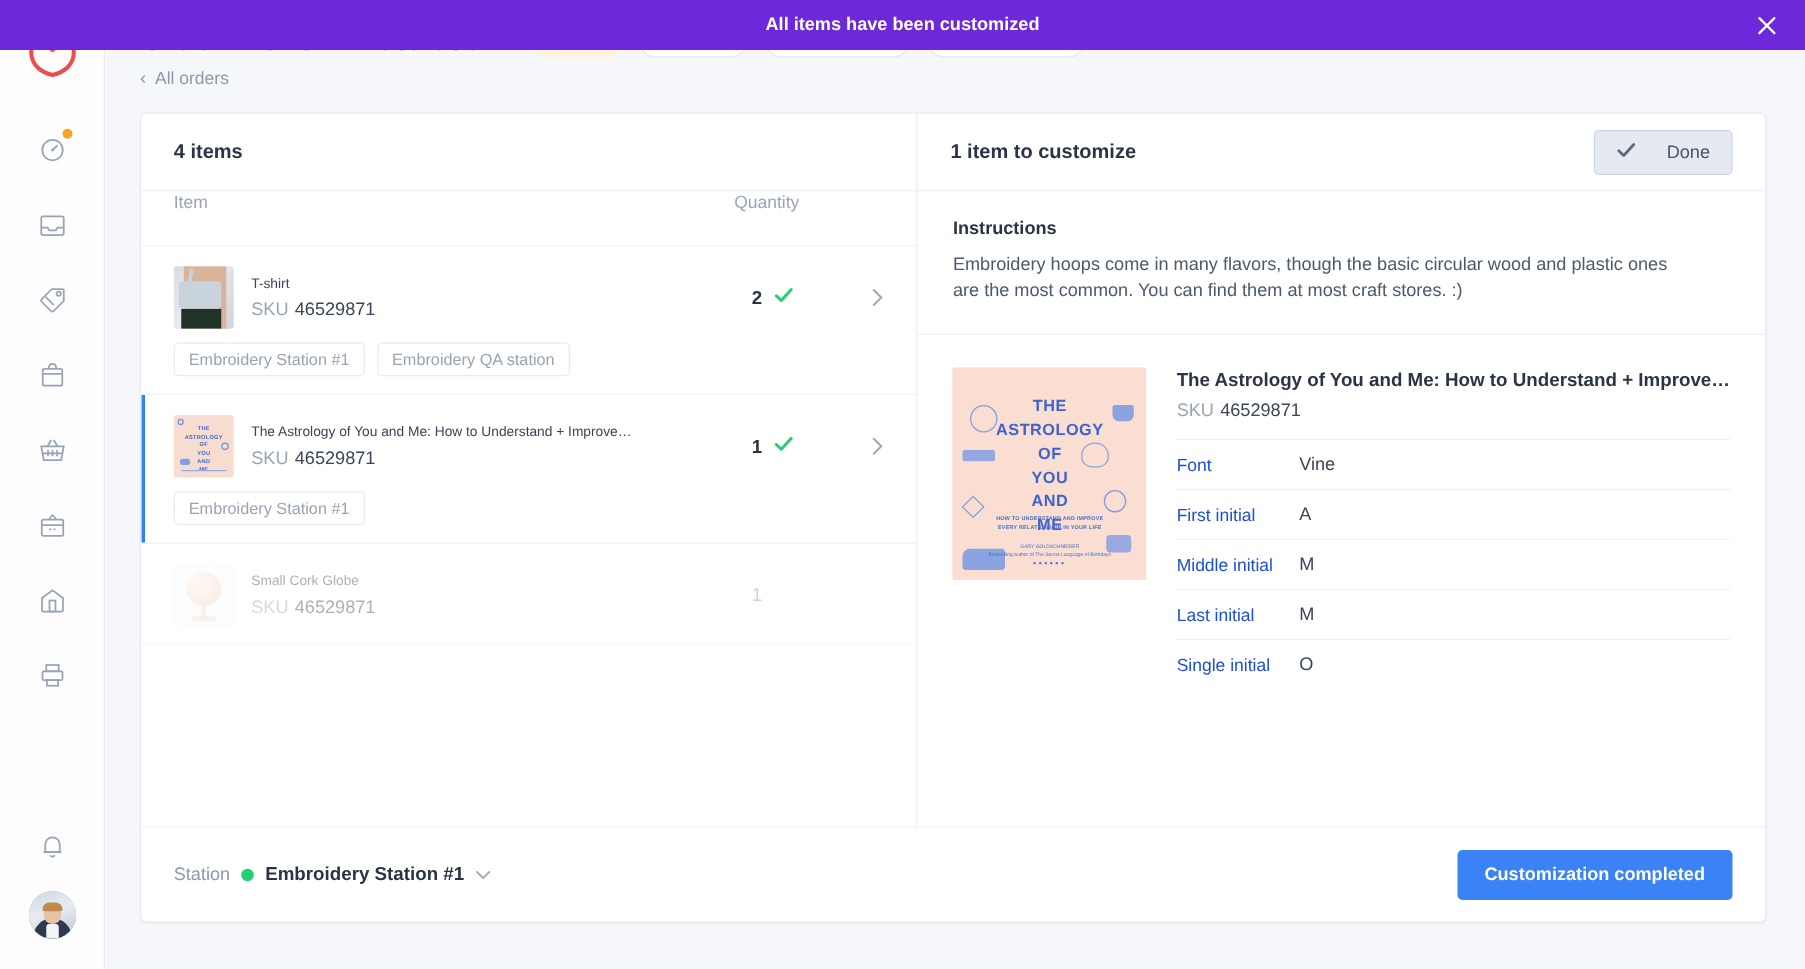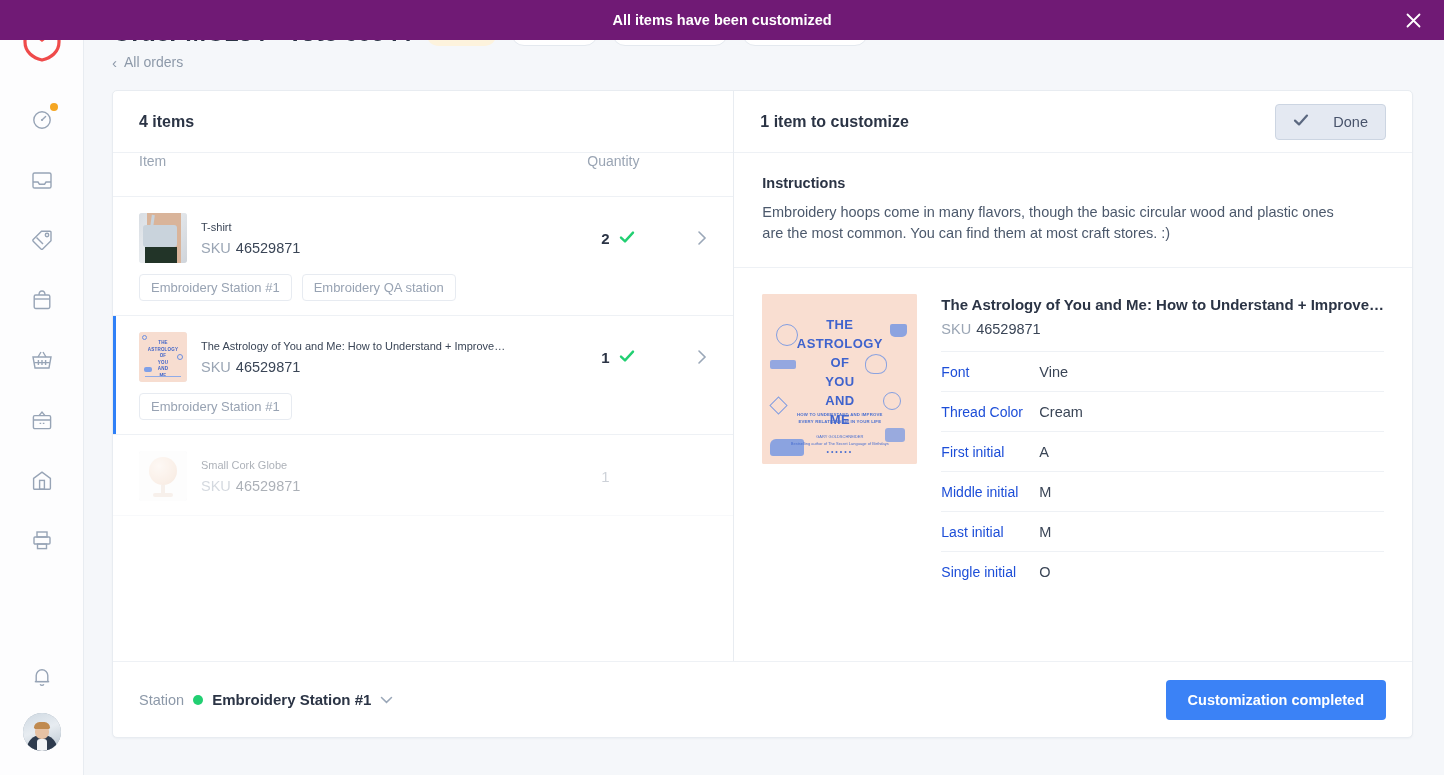--- a/index.html
+++ b/index.html
@@ -226,21 +226,21 @@
   .station-chev { color: #9aa7b8; font-size: 13px; }
   .primary-btn {
     height: 40px; padding: 0 22px; border: none; border-radius: 4px;
     background: #3b82f6; color: #fff; font-size: 14.5px; font-weight: bold;
     cursor: pointer; font-family: "Liberation Sans", sans-serif;
   }
 
   
   .toast {
     position: absolute; left: 0; top: 0; width: 1444px; height: 40px;
-    background: #701a75; display: flex; align-items: center; justify-content: center;
+    background: #6d28d9; display: flex; align-items: center; justify-content: center;
     z-index: 50;
   }
   .toast-msg { font-size: 14.5px; font-weight: bold; color: #ffffff; }
   .toast-close {
     position: absolute; right: 22px; top: 0; height: 40px;
     display: flex; align-items: center; cursor: pointer; color: #fff;
   }
 </style>
 </head>
 <body>
@@ -550,24 +550,20 @@
             <div class="detail-name">The Astrology of You and Me: How to Understand + Improve…</div>
             <div class="detail-sku">
               <span class="lbl">SKU</span><span>46529871</span>
             </div>
 
             <div class="spec-row">
               <div class="spec-key">Font</div>
               <div class="spec-val">Vine</div>
             </div>
             <div class="spec-row">
-              <div class="spec-key">Thread Color</div>
-              <div class="spec-val">Cream</div>
-            </div>
-            <div class="spec-row">
               <div class="spec-key">First initial</div>
               <div class="spec-val">A</div>
             </div>
             <div class="spec-row">
               <div class="spec-key">Middle initial</div>
               <div class="spec-val">M</div>
             </div>
             <div class="spec-row">
               <div class="spec-key">Last initial</div>
               <div class="spec-val">M</div>

